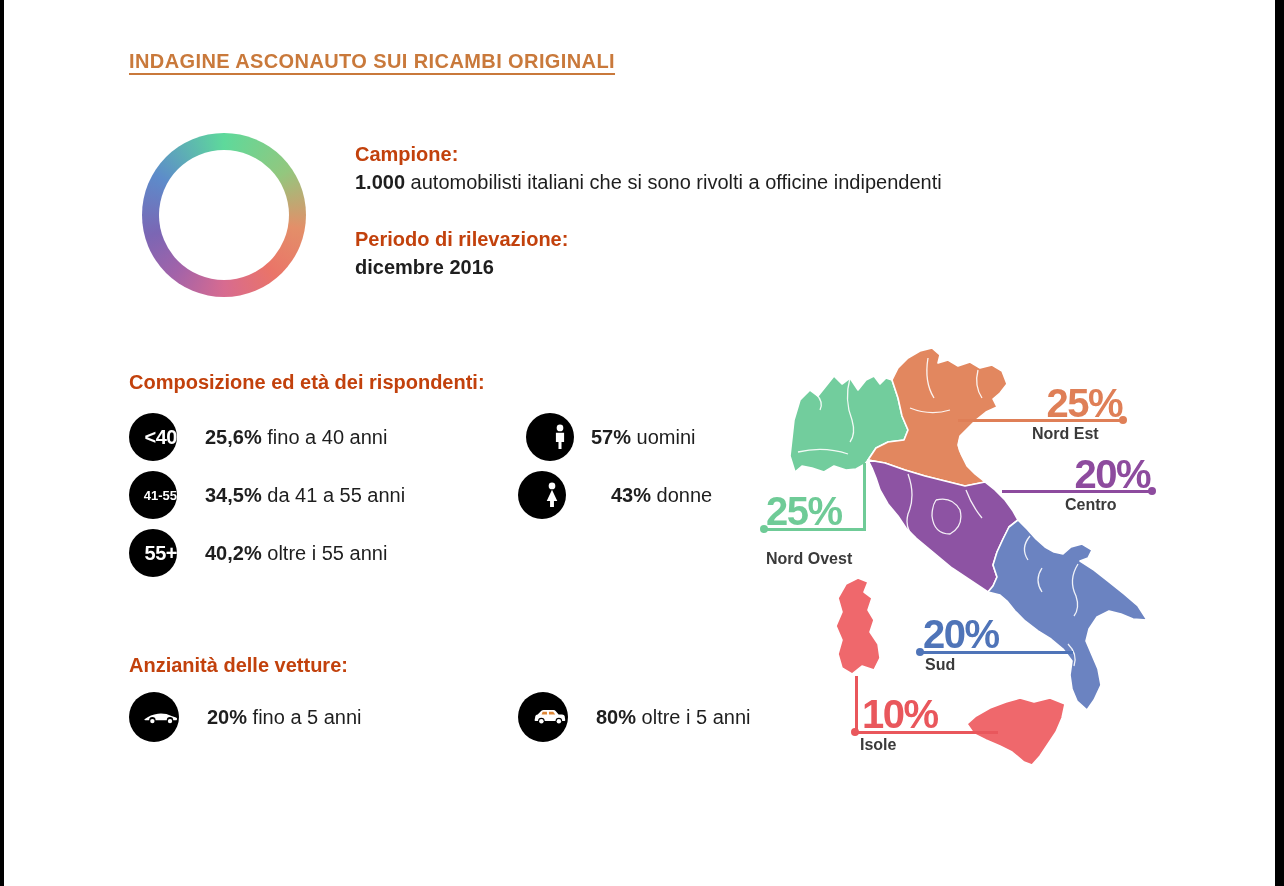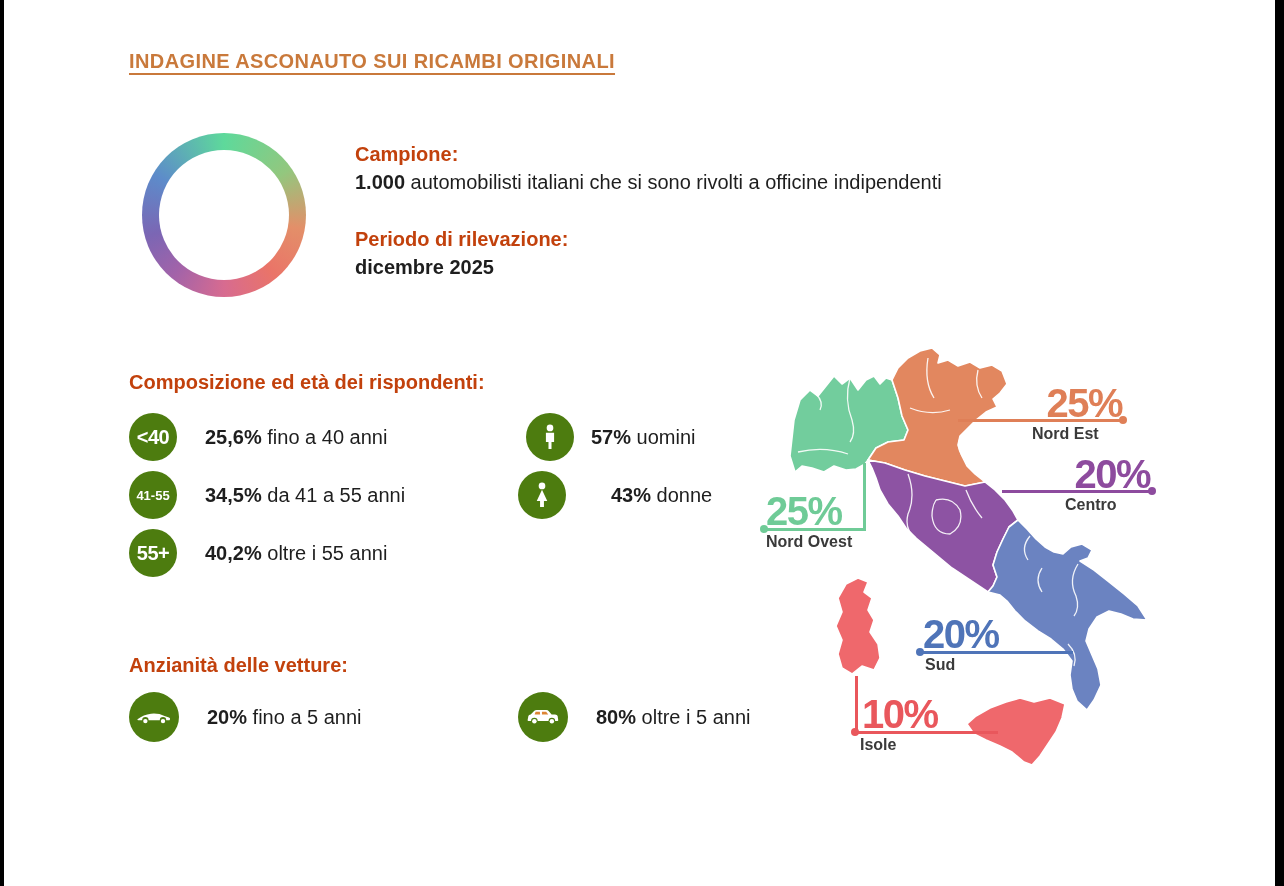--- a/index.html
+++ b/index.html
@@ -19,22 +19,22 @@
   .bodytxt b{font-weight:bold;}
 
   
   .ring{left:142px;top:133px;width:164px;height:164px;border-radius:50%;
         background:conic-gradient(from 0deg,#5ed99b 0deg,#93c77e 55deg,#e38f69 100deg,
                    #ea7468 140deg,#d76b90 180deg,#a263a9 220deg,#7b66b4 255deg,#5d8bca 300deg,#5ed99b 360deg);}
   .ring-hole{position:absolute;left:17px;top:17px;width:130px;height:130px;border-radius:50%;background:#fff;}
 
   
   .row{display:flex;align-items:center;}
-  .circ{width:48px;height:48px;border-radius:50%;background:#4d7c0f;display:flex;
-        align-items:center;justify-content:center;flex:0 0 auto;}
+  .circ{width:48px;height:48px;border-radius:50%;background:#000000;display:flex;
+        align-items:center;justify-content:flex-end;flex:0 0 auto;}
   .circ.car{width:50px;height:50px;}
   .badge-txt{color:#fff;font-weight:bold;letter-spacing:-0.5px;}
   .b0,.b2{font-size:20px;}
   .b1{font-size:13px;letter-spacing:0;}
   .rowtxt{margin-left:28px;font-size:20px;white-space:nowrap;}
   .rowtxt .val{font-weight:bold;}
   .gender .rowtxt{margin-left:17px;}
 
   
   .pct{font-size:40px;font-weight:bold;letter-spacing:-1.5px;line-height:1;white-space:nowrap;}
@@ -59,21 +59,21 @@
 
   <div class="abs title">INDAGINE ASCONAUTO SUI RICAMBI ORIGINALI</div>
 
   <div class="abs ring">
     <div class="ring-hole"></div>
   </div>
 
   <div class="abs h-orange" style="left:355px;top:143px;">Campione:</div>
   <div class="abs bodytxt" style="left:355px;top:171px;"><b>1.000</b><span> automobilisti italiani che si sono rivolti a officine indipendenti</span></div>
   <div class="abs h-orange" style="left:355px;top:228px;">Periodo di rilevazione:</div>
-  <div class="abs bodytxt" style="left:355px;top:256px;font-weight:bold;">dicembre 2025</div>
+  <div class="abs bodytxt" style="left:355px;top:256px;font-weight:bold;">dicembre 2016</div>
 
   <div class="abs h-orange" style="left:129px;top:371px;">Composizione ed età dei rispondenti:</div>
 
   <div class="abs row" style="left:129px;top:413px;">
     <div class="circ">
         <span class="badge-txt b0">&lt;40</span>
       </div>
     <div class="rowtxt"><span class="val">25,6%</span><span> fino a 40 anni</span></div>
   </div>
   <div class="abs row" style="left:129px;top:471px;">
@@ -176,21 +176,21 @@
 
   <div class="abs pct c-ce" style="left:1002px;top:454px;width:148px;text-align:right;">20%</div>
   <div class="cline bg-ce" style="left:1002px;top:490px;width:153px;height:3px;"></div>
   <div class="dot bg-ce" style="left:1148px;top:487px;"></div>
   <div class="abs rname" style="left:1065px;top:496px;">Centro</div>
 
   <div class="abs pct c-no" style="left:766px;top:491px;">25%</div>
   <div class="cline bg-no" style="left:764px;top:528px;width:102px;height:3px;"></div>
   <div class="cline bg-no" style="left:863px;top:463px;width:2.5px;height:67px;"></div>
   <div class="dot bg-no" style="left:760px;top:525px;"></div>
-  <div class="abs rname" style="left:766px;top:533px;">Nord Ovest</div>
+  <div class="abs rname" style="left:766px;top:550px;">Nord Ovest</div>
 
   <div class="abs pct c-su" style="left:923px;top:614px;">20%</div>
   <div class="cline bg-su" style="left:920px;top:651px;width:153px;height:3px;"></div>
   <div class="dot bg-su" style="left:916px;top:648px;"></div>
   <div class="abs rname" style="left:925px;top:656px;">Sud</div>
 
   <div class="abs pct c-is" style="left:862px;top:694px;">10%</div>
   <div class="cline bg-is" style="left:855px;top:731px;width:143px;height:3px;"></div>
   <div class="cline bg-is" style="left:855px;top:676px;width:2.5px;height:57px;"></div>
   <div class="dot bg-is" style="left:851px;top:728px;"></div>

